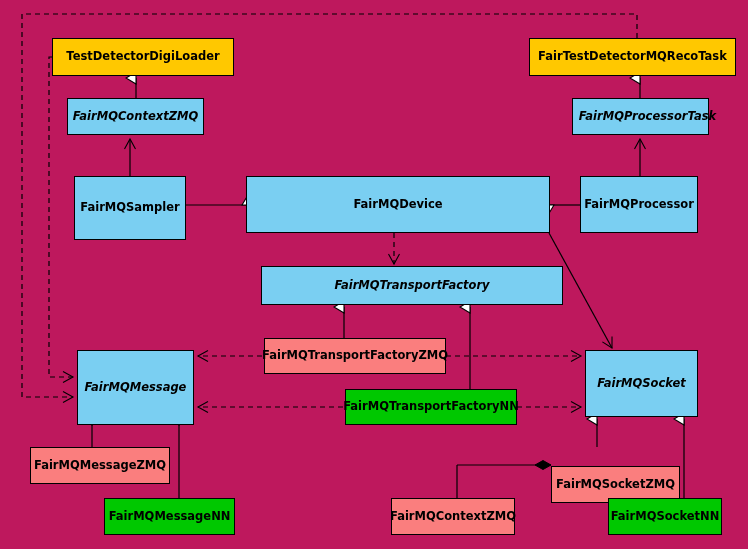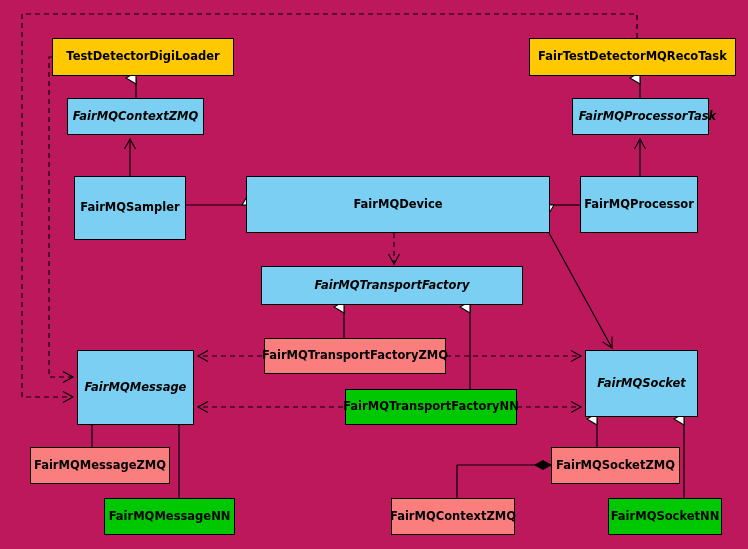--- a/index.html
+++ b/index.html
@@ -143,21 +143,21 @@
   </div>
 
   <div class="node fw" style="left:246px;top:176px;width:304px;height:57px;">
     <span>FairMQDevice</span>
   </div>
 
   <div class="node fw" style="left:580px;top:176px;width:118px;height:57px;">
     <span>FairMQProcessor</span>
   </div>
 
-  <div class="node fw abstract" style="left:261px;top:266px;width:262px;height:39px;">
+  <div class="node fw abstract" style="left:261px;top:266px;width:302px;height:39px;">
     <span>FairMQTransportFactory</span>
   </div>
 
   <div class="node zmq" style="left:264px;top:338px;width:182px;height:36px;justify-content:center;">
     <span>FairMQTransportFactoryZMQ</span>
   </div>
 
   <div class="node nn" style="left:345px;top:389px;width:172px;height:36px;">
     <span>FairMQTransportFactoryNN</span>
   </div>
@@ -171,21 +171,21 @@
   </div>
 
   <div class="node zmq" style="left:30px;top:447px;width:140px;height:37px;">
     <span>FairMQMessageZMQ</span>
   </div>
 
   <div class="node nn" style="left:104px;top:498px;width:131px;height:37px;">
     <span>FairMQMessageNN</span>
   </div>
 
-  <div class="node zmq" style="left:551px;top:447px;width:129px;height:37px;">
+  <div class="node zmq" style="left:551px;top:466px;width:129px;height:37px;">
     <span>FairMQSocketZMQ</span>
   </div>
 
   <div class="node zmq" style="left:391px;top:498px;width:124px;height:37px;">
     <span>FairMQContextZMQ</span>
   </div>
 
   <div class="node nn" style="left:608px;top:498px;width:114px;height:37px;">
     <span>FairMQSocketNN</span>
   </div>

